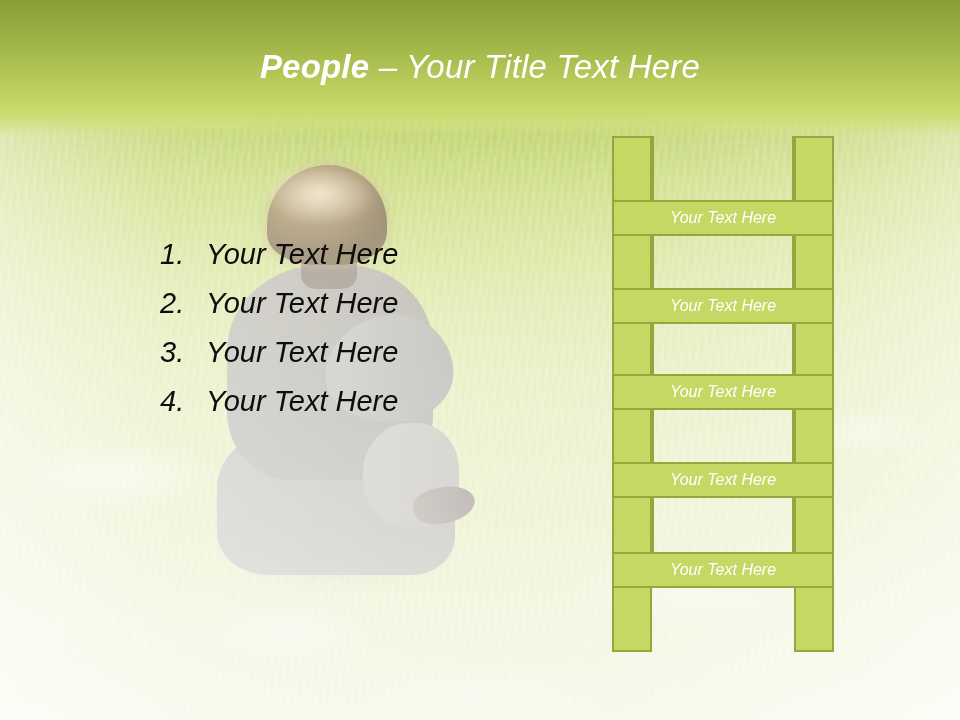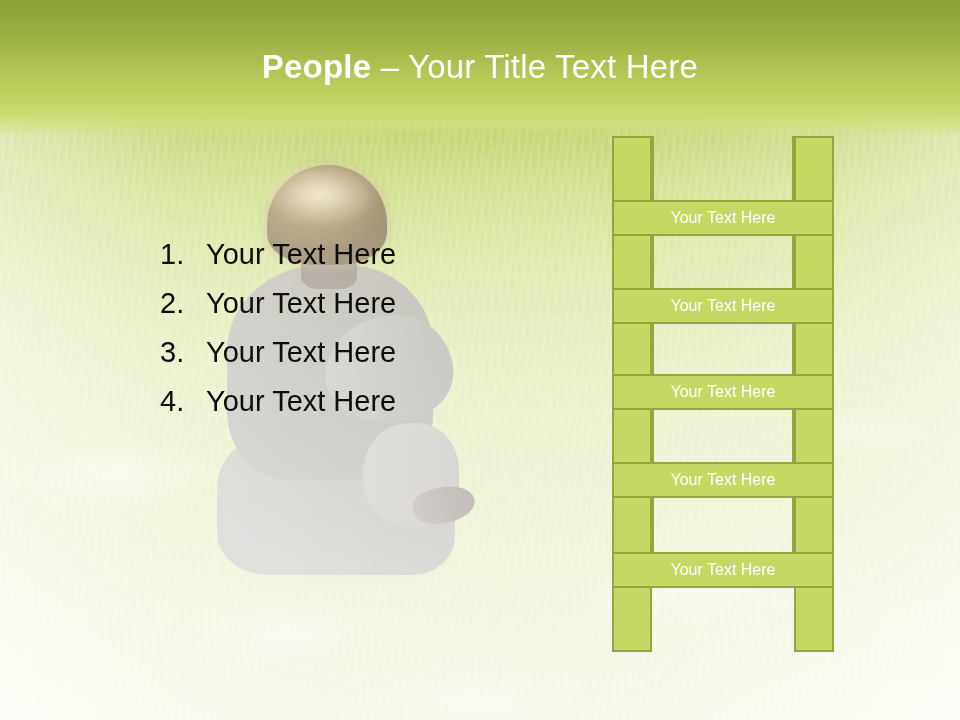--- a/index.html
+++ b/index.html
@@ -10,20 +10,21 @@
   body {
     font-family: "Liberation Sans", sans-serif;
   }
 
   .slide {
     position: relative;
     width: 960px;
     height: 720px;
     overflow: hidden;
     background: #d946ef;
+    font-style: italic;
   }
 
   
   .photo {
     position: absolute;
     inset: 0;
     overflow: hidden;
   }
 
   

